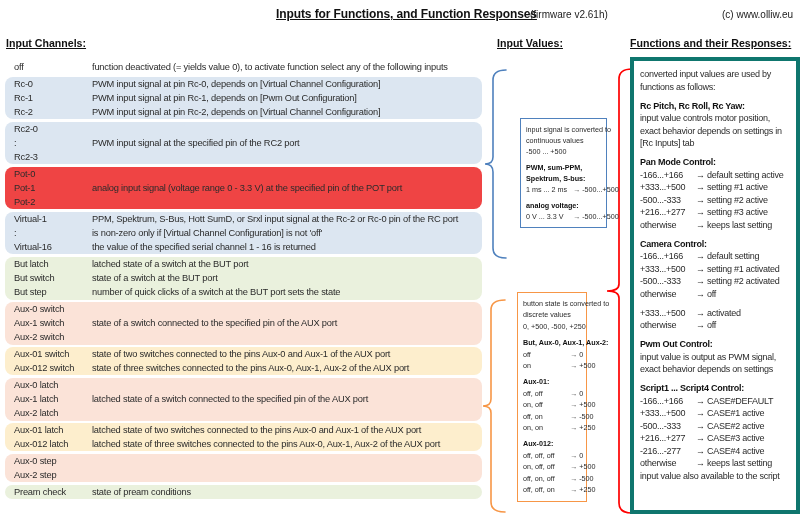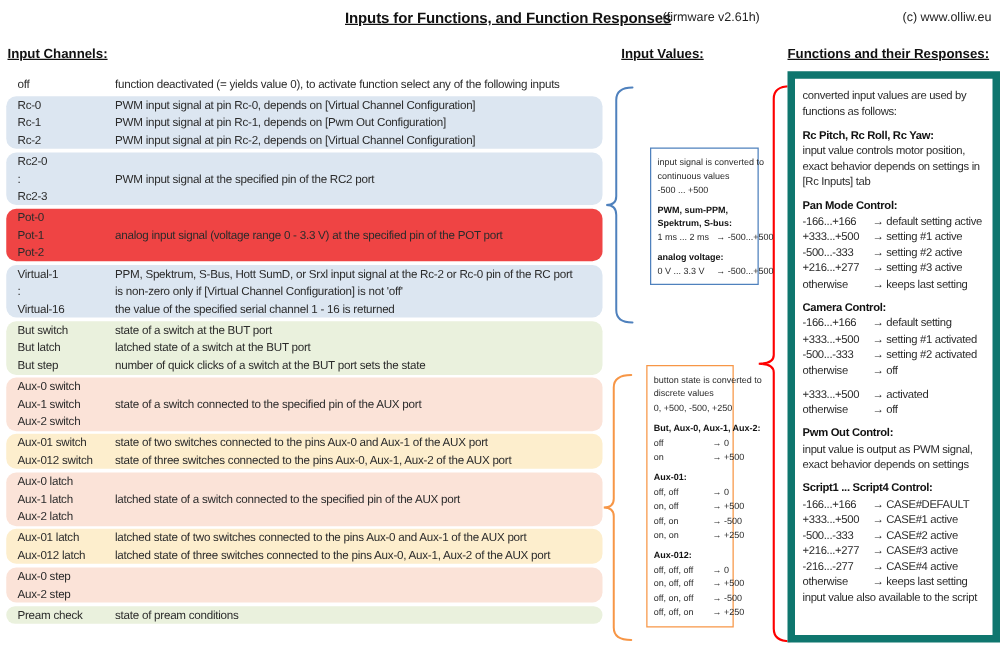--- a/index.html
+++ b/index.html
@@ -29,21 +29,21 @@
   .vbox{position:absolute;box-sizing:border-box;background:#fff;font-size:7.2px;
         color:#2b2b2b;padding:5px 5px;--lh:11px;}
   #box-continuous{left:520px;top:118px;width:87px;height:110px;border:1.5px solid #4f81bd;}
   #box-discrete{left:517px;top:292px;width:70px;height:210px;border:1.5px solid #f79646;--lh:11.4px;}
   .vline,.vmap{line-height:var(--lh);white-space:nowrap;}
   .vmap{display:flex;}
   .vmap .l{width:47px;flex:none;}
   .vsp{height:5px;}
   
   #box-functions{position:absolute;box-sizing:border-box;left:630px;top:57px;width:170px;height:457px;
-                 border:6px solid #0f766e;background:#fff;padding:7px 6px;font-size:9px;
+                 border:4px solid #0f766e;background:#fff;padding:7px 6px;font-size:9px;
                  letter-spacing:-0.25px;color:#2b2b2b;}
   .fline,.fmap{line-height:12.5px;white-space:nowrap;}
   .fmap{display:flex;}
   .fmap .l{width:56px;flex:none;}
   .fsp{height:6.5px;}
   .bold{font-weight:bold;color:#111;}
 </style>
 </head>
 <body>
 
@@ -115,26 +115,26 @@
           <span class="clabel">:</span>
           <span class="cdesc">is non-zero only if [Virtual Channel Configuration] is not 'off'</span>
         </div>
         <div class="crow">
           <span class="clabel">Virtual-16</span>
           <span class="cdesc">the value of the specified serial channel 1 - 16 is returned</span>
         </div>
       </div>
       <div class="cgroup" style="background: rgb(234, 241, 221);">
         <div class="crow">
+          <span class="clabel">But latch</span>
+          <span class="cdesc">latched state of a switch at the BUT port</span>
+        </div>
+        <div class="crow">
           <span class="clabel">But switch</span>
           <span class="cdesc">state of a switch at the BUT port</span>
-        </div>
-        <div class="crow">
-          <span class="clabel">But latch</span>
-          <span class="cdesc">latched state of a switch at the BUT port</span>
         </div>
         <div class="crow">
           <span class="clabel">But step</span>
           <span class="cdesc">number of quick clicks of a switch at the BUT port sets the state</span>
         </div>
       </div>
       <div class="cgroup" style="background: rgb(251, 227, 216);">
         <div class="crow">
           <span class="clabel">Aux-0 switch</span>
           <span class="cdesc"></span>

